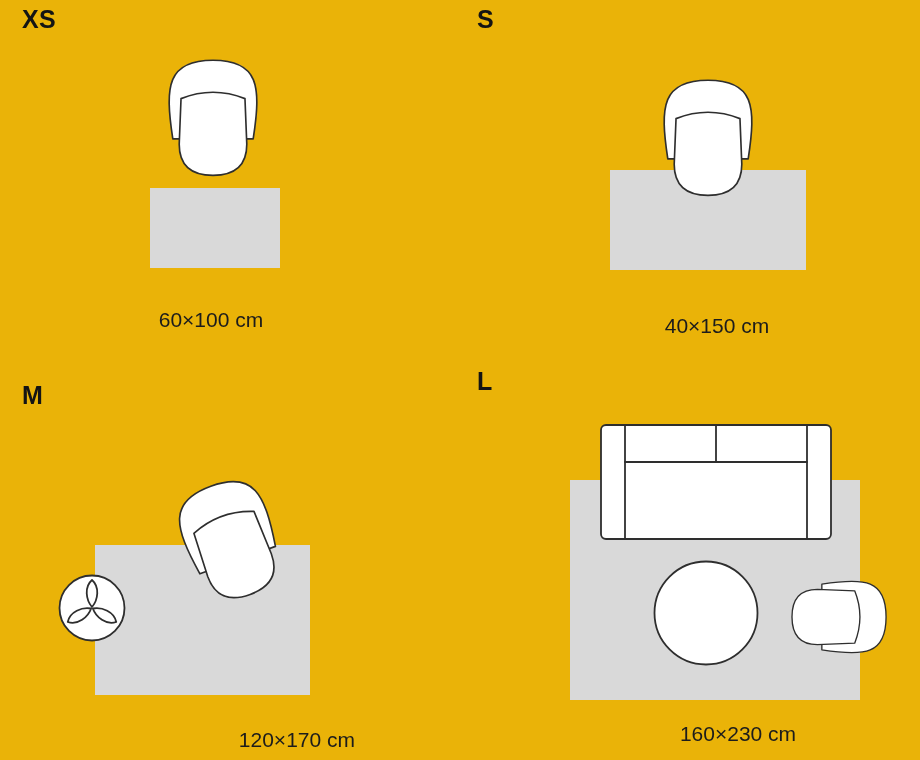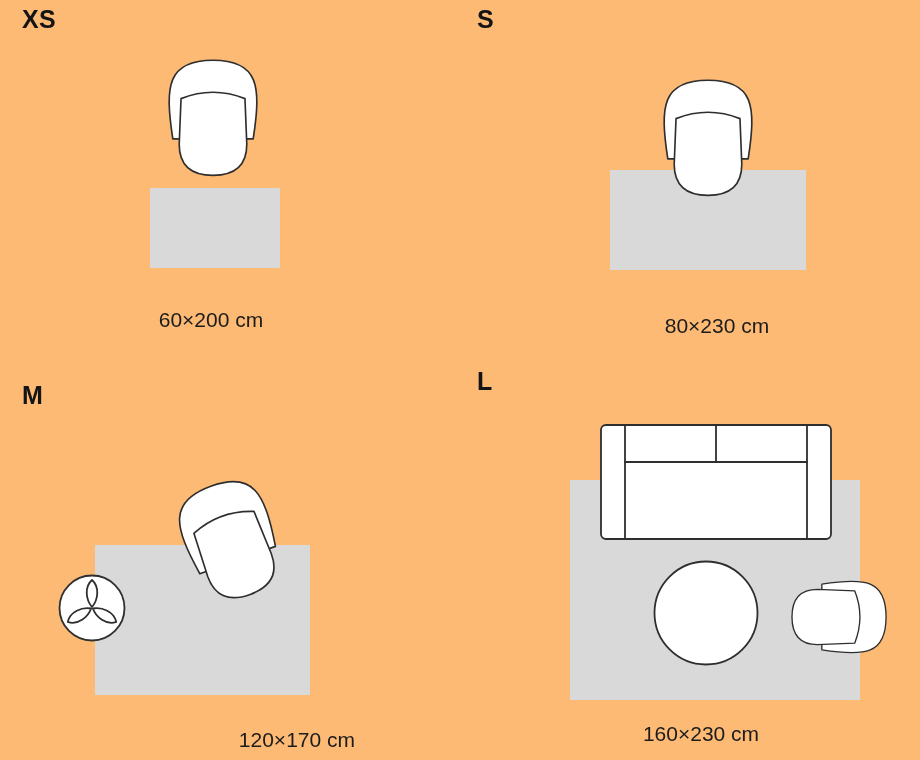--- a/index.html
+++ b/index.html
@@ -10,21 +10,21 @@
   * { margin: 0; padding: 0; box-sizing: border-box; }
   html, body { background: #ffffff; }
   body {
     width: 920px; height: 760px;
     font-family: "Liberation Sans", sans-serif;
     color: var(--text);
   }
   .canvas {
     position: relative;
     width: 920px; height: 760px;
-    background: #fdba74;
+    background: #eab308;
     overflow: hidden;
   }
   .size-label {
     position: absolute;
     font-size: 25px;
     font-weight: 700;
     color: var(--text);
     letter-spacing: 0.3px;
     line-height: 30px;
   }
@@ -64,30 +64,30 @@
 </svg>
 
 <div class="canvas">
 
   <section>
     <h2 class="size-label" style="left:22px; top:4px;">XS</h2>
     <svg class="furniture" style="left:158px; top:42px; width:110px; height:137px;" viewBox="0 0 120 150">
       <use href="#armchair-shape"></use>
     </svg>
     <div class="rug" style="left:150px; top:188px; width:130px; height:80px;"></div>
-    <div class="caption" style="left:61px; top:306px;">60×200 cm</div>
+    <div class="caption" style="left:61px; top:306px;">60×100 cm</div>
   </section>
 
   <section>
     <h2 class="size-label" style="left:477px; top:4px;">S</h2>
     <div class="rug" style="left:610px; top:170px; width:196px; height:100px;"></div>
     <svg class="furniture" style="left:653px; top:62px; width:110px; height:137px;" viewBox="0 0 120 150">
       <use href="#armchair-shape"></use>
     </svg>
-    <div class="caption" style="left:567px; top:312px;">80×230 cm</div>
+    <div class="caption" style="left:567px; top:312px;">40×150 cm</div>
   </section>
 
   <section>
     <h2 class="size-label" style="left:22px; top:380px;">M</h2>
     <div class="rug" style="left:95px; top:545px; width:215px; height:150px;"></div>
     <svg class="furniture" style="left:173px; top:465px; width:110px; height:137px; transform:rotate(-20deg);" viewBox="0 0 120 150">
       <use href="#armchair-shape"></use>
     </svg>
     <svg class="furniture" style="left:57px; top:573px; width:70px; height:70px;" viewBox="0 0 70 70">
       <circle cx="35" cy="35" r="32.5"></circle>
@@ -107,16 +107,16 @@
       <line x1="207" y1="2" x2="207" y2="114"></line>
       <line x1="25" y1="38" x2="207" y2="38"></line>
       <line x1="116" y1="2" x2="116" y2="38"></line>
     </svg>
     <svg class="furniture" style="left:653px; top:560px; width:106px; height:106px;" viewBox="0 0 106 106">
       <circle cx="53" cy="53" r="51.5"></circle>
     </svg>
     <svg class="furniture" style="left:800px; top:561px; width:90px; height:112px; transform:rotate(90deg);" viewBox="0 0 120 150">
       <use href="#armchair-shape"></use>
     </svg>
-    <div class="caption" style="left:551px; top:720px;">160×230 cm</div>
+    <div class="caption" style="left:588px; top:720px;">160×230 cm</div>
   </section>
 
 </div>
 
 </body></html>

